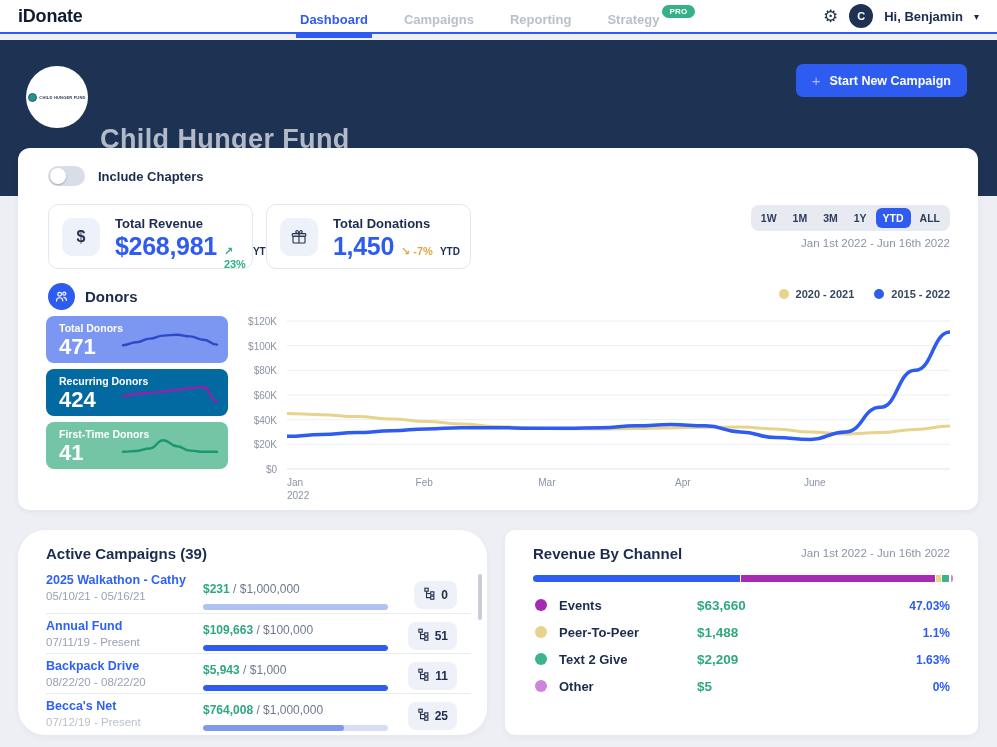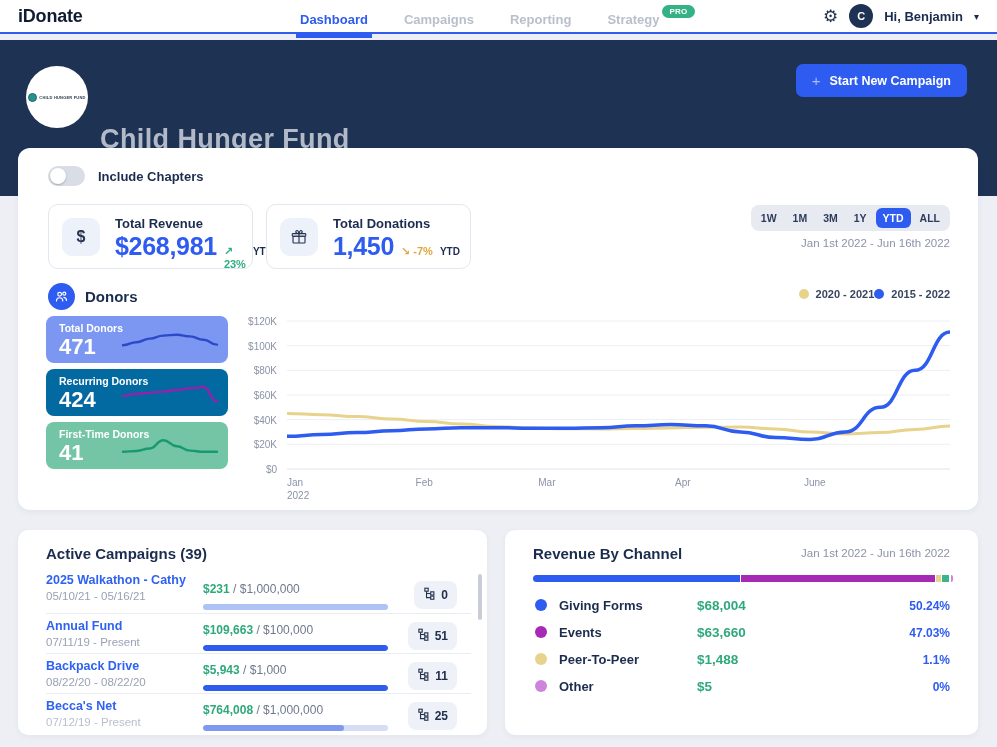--- a/index.html
+++ b/index.html
@@ -59,42 +59,42 @@
 
   .seg { position:absolute; right:28px; top:57px; background:#e7eaf1; border-radius:8px; padding:3px; display:flex; gap:2px; }
   .seg-btn { font-size:10.5px; font-weight:bold; color:#2e3b5b; padding:4px 7px; border-radius:6px; cursor:pointer; }
   .seg-btn.active { background:#2e5bf0; color:#fff; }
   .date-range { position:absolute; right:28px; top:89px; font-size:11.5px; color:#8b93a7; }
 
   .donors-heading { position:absolute; left:30px; top:135px; display:flex; align-items:center; gap:10px; }
   .donors-icon { width:27px; height:27px; border-radius:50%; background:#2e5bf0; display:flex; align-items:center;
                  justify-content:center; }
   .donors-title { font-size:15px; font-weight:800; color:#1c2c4e; }
-  .legend { position:absolute; right:28px; top:140px; display:flex; }
+  .legend { position:absolute; right:28px; top:140px; display:flex; gap:20px; }
   .legend-item { display:flex; align-items:center; gap:7px; }
   .legend-dot { width:10px; height:10px; border-radius:50%; }
   .legend-label { font-size:11px; font-weight:bold; color:#38465f; }
 
   .donor-cards { position:absolute; left:28px; top:168px; width:200px; }
   .donor-card { position:relative; width:182px; height:47px; border-radius:8px; margin-bottom:6px; cursor:pointer; }
   .donor-card + .donor-card { margin-top:6px; }
   .dc-label { position:absolute; left:13px; top:6px; font-size:10.5px; font-weight:bold; color:#fff; }
   .dc-value { position:absolute; left:13px; top:18px; font-size:22px; font-weight:800; color:#fff; }
   .dc-spark { position:absolute; right:8px; bottom:6px; }
 
   .y-labels { position:absolute; left:0; top:165px; width:263px; }
   .y-label { position:absolute; right:4px; font-size:10px; color:#8b93a7; }
   .chart-wrap { position:absolute; left:269px; top:165px; width:663px; height:160px; }
   .x-labels { position:absolute; left:269px; top:328px; width:663px; height:28px; }
   .x-label { position:absolute; font-size:10px; color:#8b93a7; white-space:pre-line; line-height:1.3; transform:translateX(-50%); }
   .x-label.first { transform:none; }
 
   
   .card { position:absolute; background:#fff; border-radius:10px; box-shadow:0 2px 6px rgba(30,50,84,.05); }
-  .campaigns-card { left:18px; top:530px; width:469px; height:205px; }
+  .campaigns-card { left:18px; top:530px; width:469px; height:205px;border-radius:27px; }
   .revenue-card { left:505px; top:530px; width:473px; height:205px; }
   .card-title { position:absolute; left:28px; top:15px; font-size:15px; font-weight:800; color:#1c2c4e; }
   .card-date { position:absolute; right:28px; top:17px; font-size:11.5px; color:#8b93a7; }
 
   .campaign-rows { position:absolute; left:0; top:38px; width:100%; }
   .c-row { position:relative; height:40px; margin:0 16px 0 28px; }
   .c-row + .c-row { border-top:1px solid #e9ecf2; }
   .c-name { font-size:12.5px; font-weight:bold; color:#2f62f2; margin-top:5px; cursor:pointer; width:150px;
             white-space:nowrap; overflow:hidden; }
   .c-dates { font-size:11.5px; color:#99a1b4; margin-top:3px; }
@@ -377,38 +377,38 @@
     <div class="card-date">Jan 1st 2022 - Jun 16th 2022</div>
     <div class="stacked-bar" id="stacked-bar">
         <div class="sb-seg" style="width: 49.9404%; background: rgb(46, 91, 240);"></div>
         <div class="sb-seg" style="width: 46.7495%; background: rgb(166, 42, 179);"></div>
         <div class="sb-seg" style="width: 1.09344%; background: rgb(231, 211, 140);"></div>
         <div class="sb-seg" style="width: 1.62028%; background: rgb(60, 180, 140);"></div>
         <div class="sb-seg" style="width: 0.596421%; background: rgb(205, 133, 220);"></div>
       </div>
     <div class="channel-rows" id="channel-rows">
         <div class="ch-row">
-          <span class="ch-dot" style="background: rgb(46, 91, 240);"></span>
-          <span class="ch-label">Giving Forms</span>
-          <span class="ch-amount">$68,004</span>
-          <span class="ch-pct">50.24%</span>
-        </div>
-        <div class="ch-row">
           <span class="ch-dot" style="background: rgb(166, 42, 179);"></span>
           <span class="ch-label">Events</span>
           <span class="ch-amount">$63,660</span>
           <span class="ch-pct">47.03%</span>
         </div>
         <div class="ch-row">
           <span class="ch-dot" style="background: rgb(231, 211, 140);"></span>
           <span class="ch-label">Peer-To-Peer</span>
           <span class="ch-amount">$1,488</span>
           <span class="ch-pct">1.1%</span>
         </div>
         <div class="ch-row">
+          <span class="ch-dot" style="background: rgb(60, 180, 140);"></span>
+          <span class="ch-label">Text 2 Give</span>
+          <span class="ch-amount">$2,209</span>
+          <span class="ch-pct">1.63%</span>
+        </div>
+        <div class="ch-row">
           <span class="ch-dot" style="background: rgb(205, 133, 220);"></span>
           <span class="ch-label">Other</span>
           <span class="ch-amount">$5</span>
           <span class="ch-pct">0%</span>
         </div>
       </div>
   </section>
 
 </div>
 

